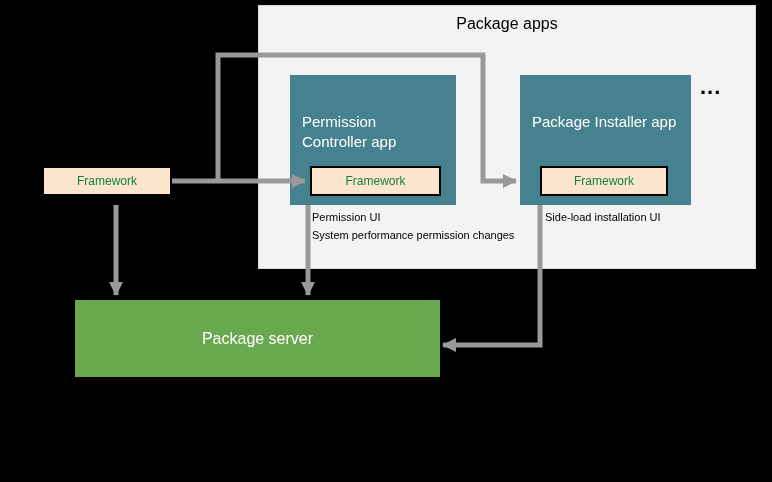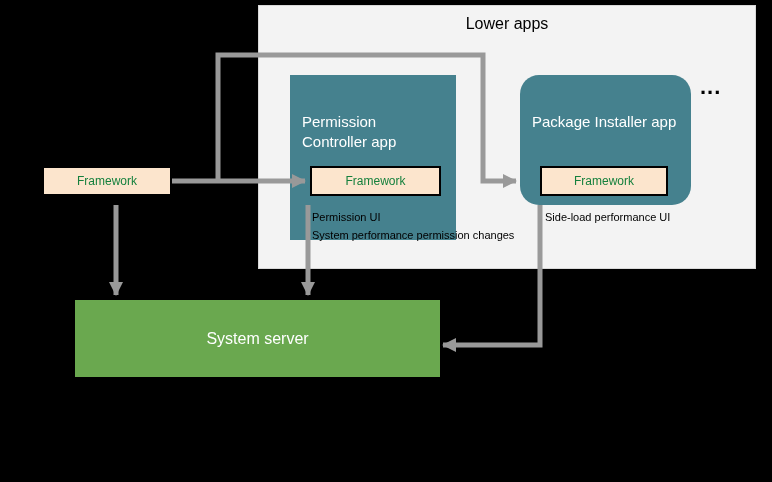--- a/index.html
+++ b/index.html
@@ -33,22 +33,22 @@
     background: var(--app-blue, #6d9eeb);
   }
   .app-label {
     position: absolute; top: 55px; left: 0; width: 100%;
     text-align: center; font-size: 15px; color: #000;
   }
 
   .teal-node {
     background: var(--teal, #45818e);
   }
-  .pc-node { left: 290px; top: 75px; width: 166px; height: 165px; padding-left: 20px; }
-  .pi-node { left: 520px; top: 75px; width: 171px; height: 130px; border-radius: 19px; }
+  .pc-node { left: 290px; top: 75px; width: 166px; height: 130px; padding-left: 20px; }
+  .pi-node { left: 520px; top: 75px; width: 171px; height: 130px; }
   .teal-label {
     position: absolute; left: 12px; top: 37px;
     color: #fff; font-size: 15px; line-height: 20px;
   }
   .pc-label { width: 122px; }
   .pi-label { width: 145px; }
 
   .framework-box {
     height: 30px;
     background: var(--framework-bg, #fce5cd);
@@ -90,47 +90,47 @@
   .arrowhead-path {
     fill: var(--arrow-gray, #999999);
   }
 </style>
 </head>
 <body>
 
 <div class="canvas">
 
   <div class="abs system-apps-group">
-    <div class="system-apps-label">Lower apps</div>
+    <div class="system-apps-label">Package apps</div>
   </div>
 
 
   <div class="abs teal-node pc-node">
     <div class="teal-label pc-label">Permission Controller app</div>
   </div>
 
   <div class="abs teal-node pi-node">
     <div class="teal-label pi-label">Package Installer app</div>
   </div>
 
   <div class="abs framework-box fw-app">Framework</div>
   <div class="abs framework-box fw-pc">Framework</div>
   <div class="abs framework-box fw-pi">Framework</div>
 
   <div class="abs ellipsis">...</div>
 
   <div class="abs server-node">
-    <span>System server</span>
+    <span>Package server</span>
   </div>
 
   <div class="abs caption caption-pc">
     <div>Permission UI</div>
     <div>System performance permission changes</div>
   </div>
-  <div class="abs caption caption-pi">Side-load performance UI</div>
+  <div class="abs caption caption-pi">Side-load installation UI</div>
 
   <svg class="edges-overlay" viewBox="0 0 772 482">
     <defs>
       <marker id="ah" markerUnits="userSpaceOnUse" markerWidth="16" markerHeight="16" refX="13" refY="7" orient="auto">
         <path class="arrowhead-path" d="M0,0 L14,7 L0,14 Z"></path>
       </marker>
     </defs>
     <polyline class="edge" points="172,181 305,181" marker-end="url(#ah)"></polyline>
     <polyline class="edge" points="218,181 218,55 483,55 483,181 516,181" marker-end="url(#ah)"></polyline>
     <polyline class="edge" points="116,205 116,295" marker-end="url(#ah)"></polyline>

